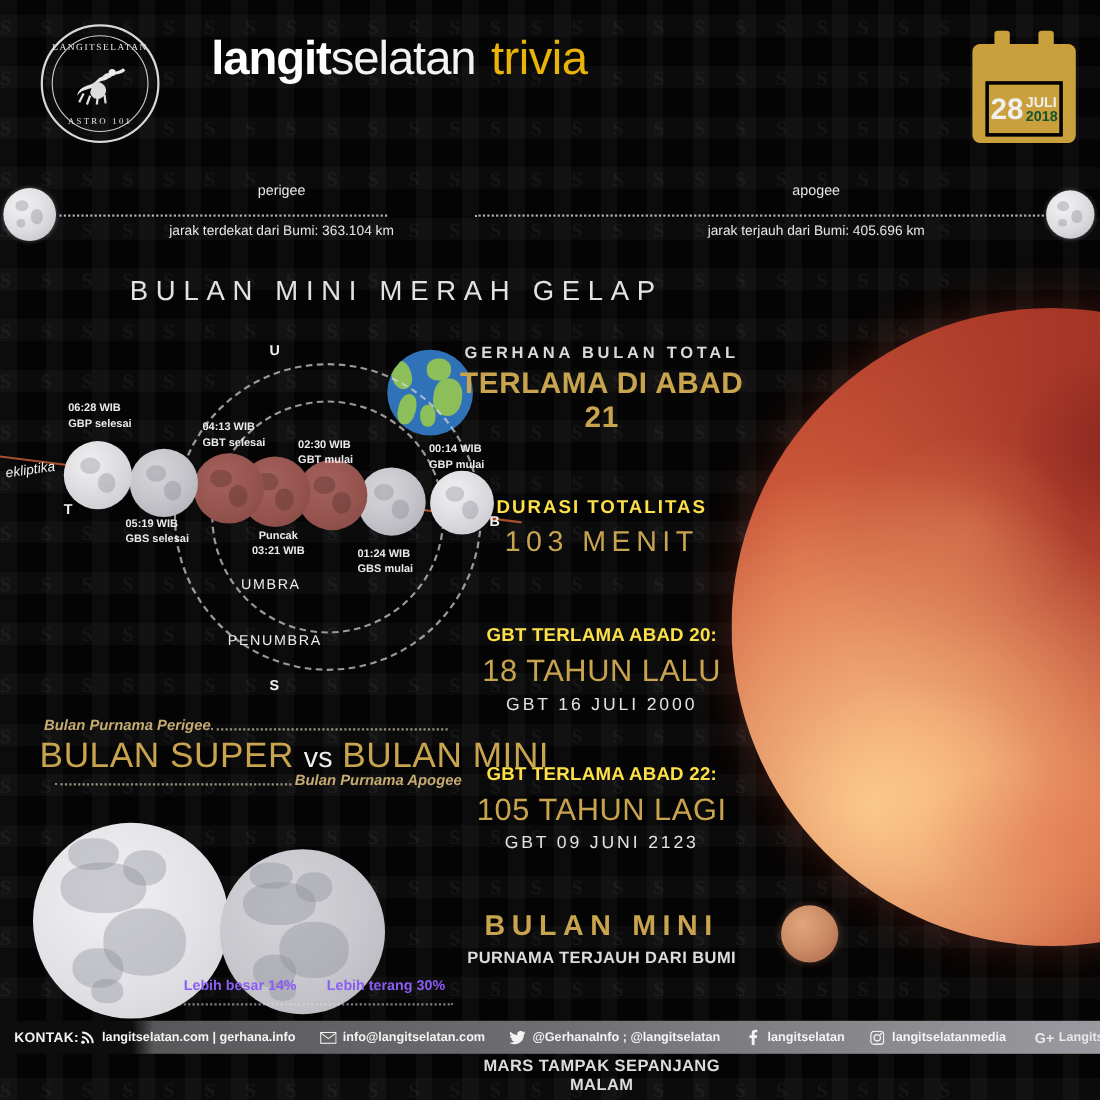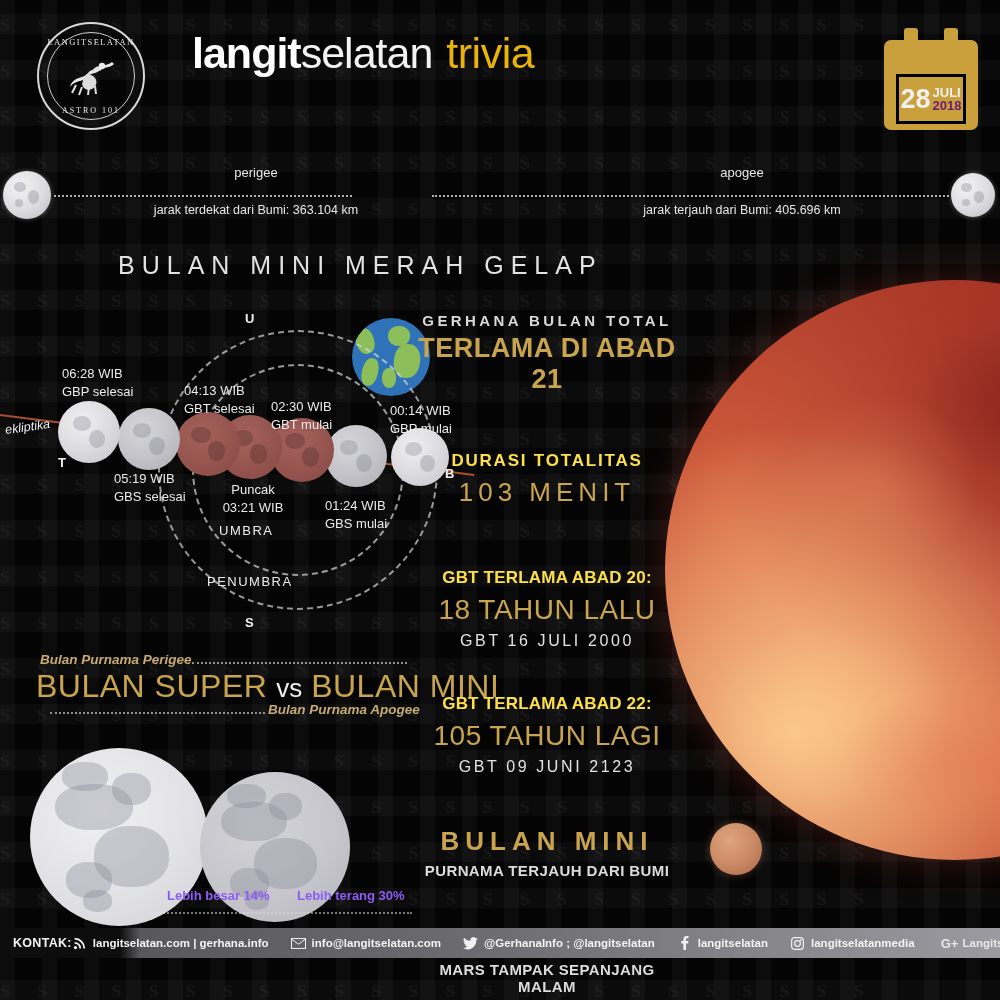--- a/index.html
+++ b/index.html
@@ -78,21 +78,21 @@
     position:absolute; left:12px; top:34px; width:70px; height:50px;
     background:#000; border:3px solid #000;
   }
   #cal-window .win-inner{
     position:absolute; inset:0; background:#c9a03c;
     display:flex; align-items:center; justify-content:center;
   }
   #cal-day{ font-size:27px; font-weight:bold; color:#f0f0ef; line-height:1; }
   #cal-mm{ margin-left:2px; text-align:left; line-height:1.0; }
   #cal-month{ font-size:13px; font-weight:bold; color:#f0f0ef;}
-  #cal-year{ font-size:13px; font-weight:bold; color:#701a75;}
+  #cal-year{ font-size:13px; font-weight:bold; color:#14532d;}
 
   
   #orbit-strip{ position:absolute; left:0; top:155px; width:1000px; height:96px; z-index:6;}
   .dotted-line{
     position:absolute; top:40px; height:0;
     border-top:2px dotted rgba(235,235,235,0.75);
   }
   .moon-small{
     position:absolute; border-radius:50%;
     background:
@@ -137,21 +137,21 @@
   }
   .d-moon.grey.dim{
     background:radial-gradient(circle at 38% 33%, #d6d6da 0%, #c4c4ca 50%, #acacb3 100%);
   }
   .d-moon.red{
     background:radial-gradient(circle at 40% 35%, #a5625c 0%, #96544f 55%, #834741 100%);
   }
   .d-moon .mare{ position:absolute; border-radius:50%; background:rgba(125,125,138,.32); }
   .d-moon.red .mare{ background:rgba(90,50,46,.40); }
 
-  .diag-label{ position:absolute; font-size:13px; line-height:1.35; color:#eaeaea; }
+  .diag-label{ position:absolute; font-size:10px; line-height:1.35; color:#eaeaea;font-weight:bold; }
   .diag-cap{ position:absolute; font-size:13px; letter-spacing:1.5px; color:#ededed; }
   .diag-axis{ position:absolute; font-size:13px; font-weight:bold; color:#f0f0f0; }
   #ekliptika-label{
     position:absolute; left:5px; top:115px; font-size:12.5px; font-style:italic;
     color:#f0f0f0; transform:rotate(-8deg);
   }
 
   
   #info-column{ position:absolute; left:412px; top:312px; width:270px; z-index:7; text-align:center;}
   .info-sm{ font-size:15px; letter-spacing:3.4px; color:#d9d9d9; font-weight:600; }

